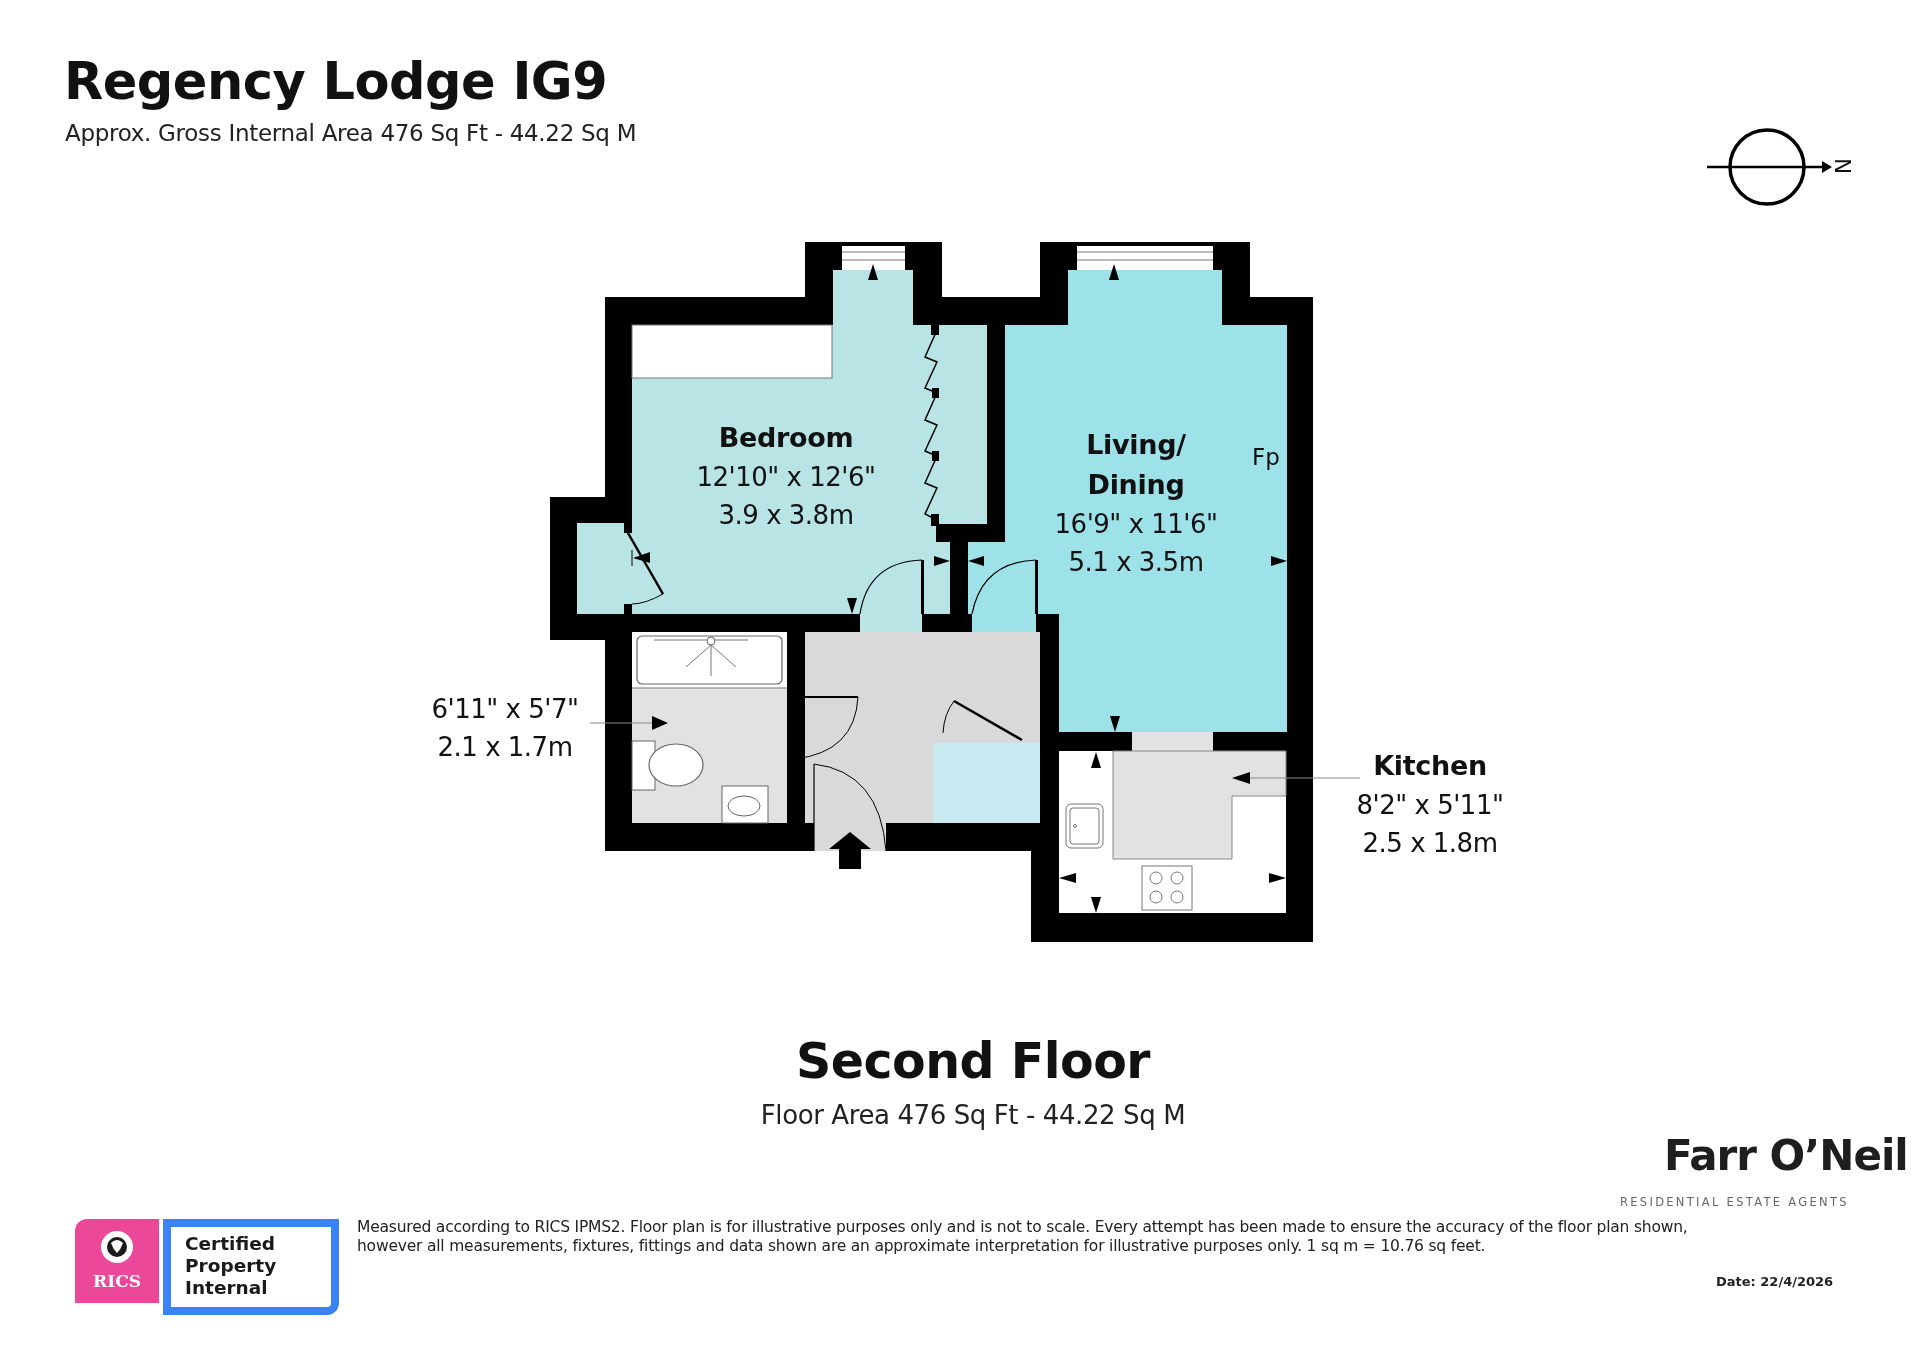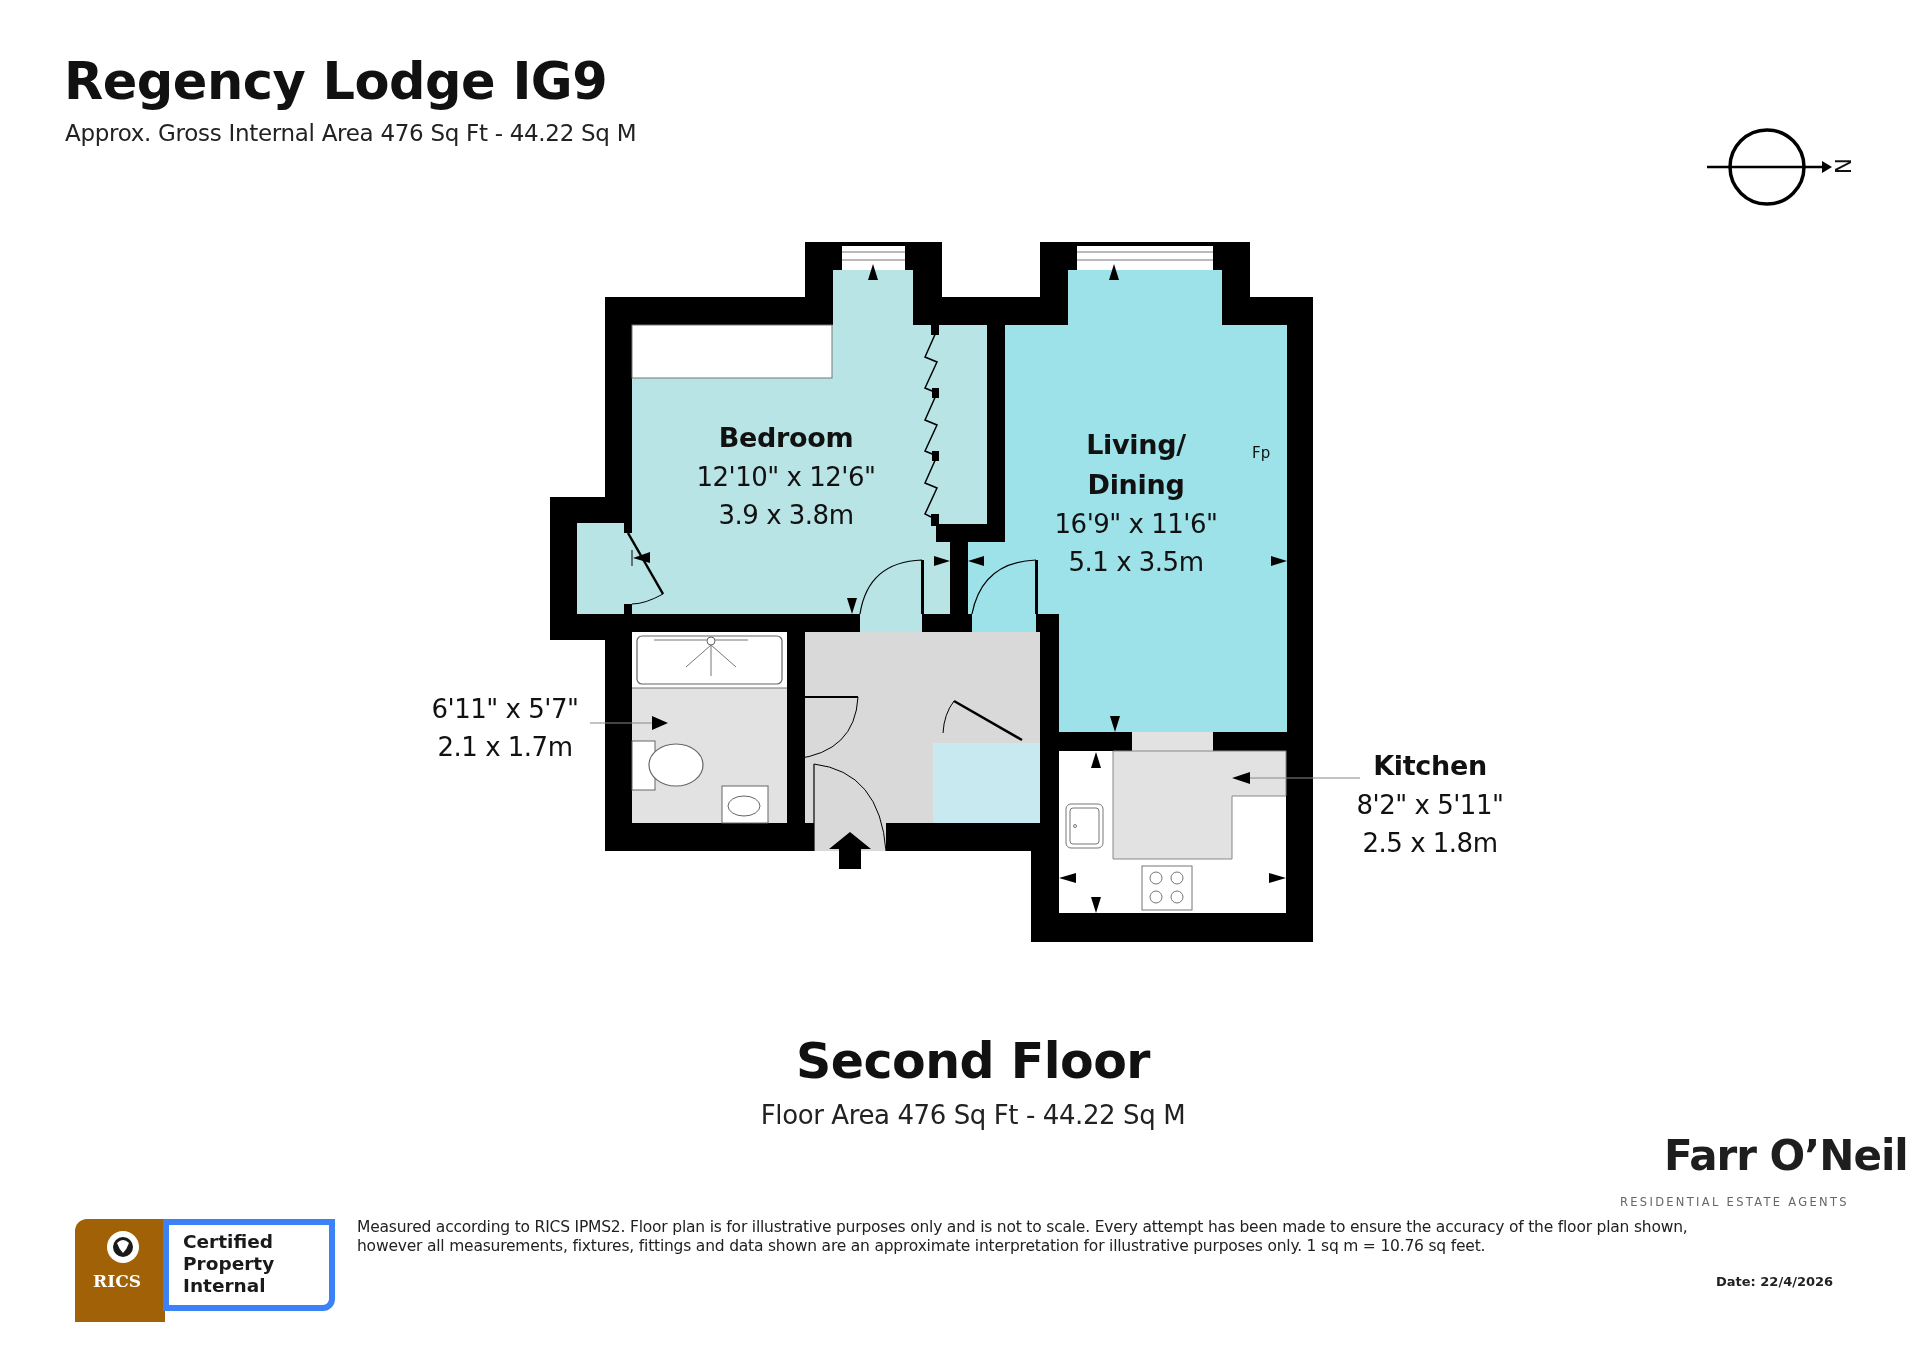--- a/index.html
+++ b/index.html
@@ -5,30 +5,30 @@
   html, body { margin: 0; padding: 0; background: #ffffff; }
   body { width: 1920px; height: 1357px; position: relative; overflow: hidden;
          font-family: "DejaVu Sans", "Liberation Sans", sans-serif; color: #111; }
   .abs { position: absolute; }
   .title { left: 64px; top: 52px; font-size: 51px; font-weight: 600; letter-spacing: -0.5px; color: #111; white-space: nowrap; }
   .subtitle { left: 65px; top: 120px; font-size: 23px; color: #222; white-space: nowrap; letter-spacing: -0.3px; }
   .plan { left: 0; top: 0; width: 1920px; height: 1357px; }
   .room-label { position: absolute; text-align: center; white-space: nowrap; color: #111; transform: translateX(-50%); }
   .room-name { font-size: 27px; font-weight: 600; line-height: 40px; letter-spacing: -0.3px; }
   .room-dim { font-size: 26px; line-height: 38px; letter-spacing: -0.5px; }
-  .fp { position: absolute; left: 1252px; top: 444px; font-size: 15px; }
+  .fp { position: absolute; left: 1252px; top: 444px; font-size: 23px; }
   .floor-name { left: 0; width: 1946px; top: 1033px; text-align: center; font-size: 49px; font-weight: 600; letter-spacing: -0.5px; }
   .floor-area { left: 0; width: 1946px; top: 1100px; text-align: center; font-size: 26px; color: #222; letter-spacing: -0.4px; }
   .brand { left: 1620px; top: 1133px; width: 230px; }
   .brand-name { font-size: 42px; font-weight: 700; color: #1e1e1e; letter-spacing: -1px; line-height: 46px; white-space: nowrap; margin-left: 44px; }
   .brand-tag { font-size: 11.5px; letter-spacing: 2.3px; color: #666; margin-top: 16px; white-space: nowrap; }
   .rics { left: 75px; top: 1219px; width: 252px; height: 84px; }
-  .rics-dark { position: absolute; left: 0; top: 0; width: 84px; height: 103px; background: #a16207; border-radius: 12px 0 0 0; padding-left: 6px; }
+  .rics-dark { position: absolute; left: 0; top: 0; width: 84px; height: 84px; background: #ec4899; border-radius: 12px 0 0 0; }
   .rics-word { position: absolute; left: 0; width: 84px; top: 52px; text-align: center; color: #fff; font-family: "DejaVu Serif", "Liberation Serif", serif; font-weight: 700; font-size: 17px; }
-  .rics-box { position: absolute; left: 88px; top: 0; width: 160px; height: 80px; border: 6px solid #3b82f6; border-radius: 0 0 12px 0; }
+  .rics-box { position: absolute; left: 88px; top: 0; width: 160px; height: 80px; border: 8px solid #3b82f6; border-radius: 0 0 12px 0; }
   .rics-text { position: absolute; left: 14px; top: 6px; font-size: 18.5px; font-weight: 700; line-height: 22px; color: #1a1a1a; }
   .disclaimer { left: 357px; top: 1218px; width: 1560px; font-size: 15.5px; line-height: 19px; color: #222; letter-spacing: -0.2px; }
   .date { left: 1716px; top: 1274px; font-size: 13px; color: #222; white-space: nowrap; font-weight: bold; }
 </style>
 </head>
 <body>
 
 <div class="abs title">Regency Lodge IG9</div>
 <div class="abs subtitle">Approx. Gross Internal Area 476 Sq Ft - 44.22 Sq M</div>
 

